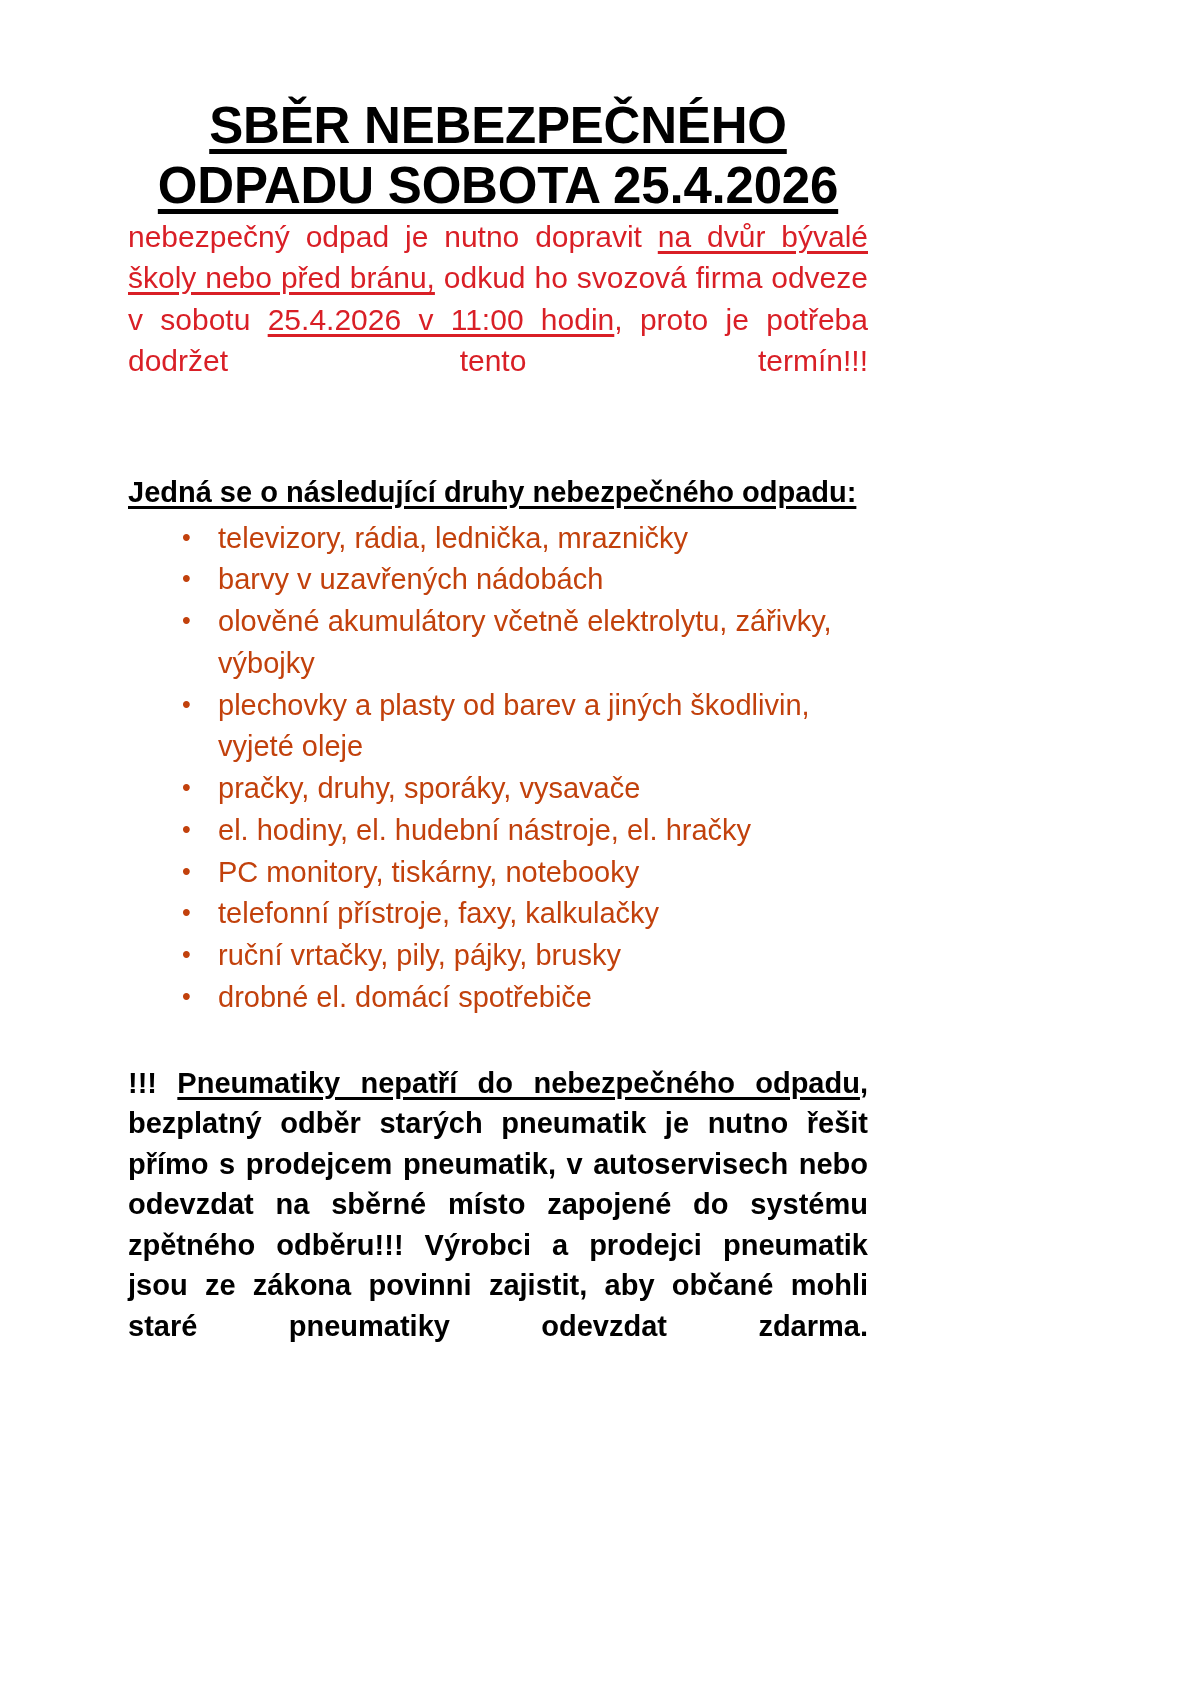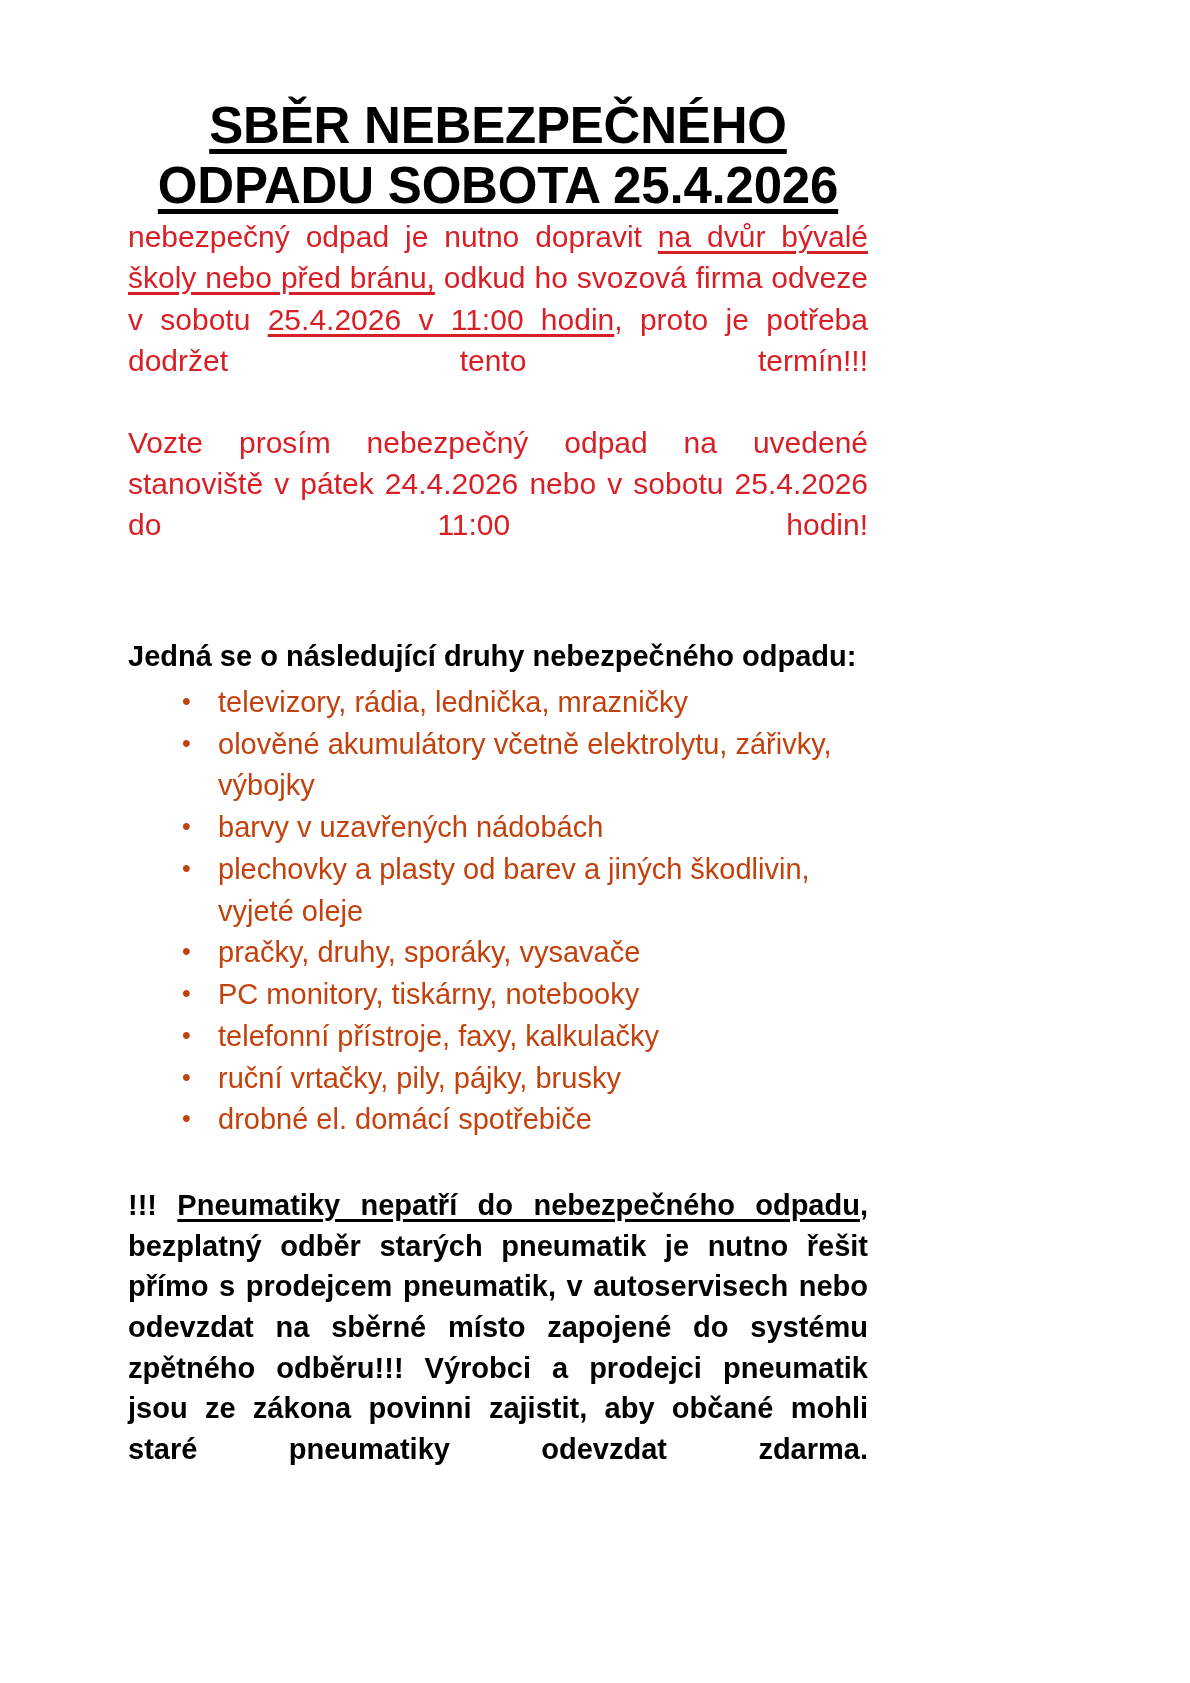--- a/index.html
+++ b/index.html
@@ -64,20 +64,21 @@
 
   
   .section-heading {
     font-weight: bold;
     font-size: 29px;
     line-height: 1.3;
     color: #000000;
     margin: 52px 0 0 0;
   }
   .section-heading span {
+    text-decoration: underline;
     text-decoration-thickness: 2.5px;
     text-underline-offset: 4px;
   }
 
   
   ul.waste-list {
     list-style: none;
     margin: 6px 0 0 0;
     padding: 0 0 0 48px;
   }
@@ -125,30 +126,30 @@
 <div class="page">
 
   <h1 class="doc-title">
     <span class="tline"><span>SBĚR NEBEZPEČNÉHO</span></span>
     <span class="tline"><span>ODPADU SOBOTA 25.4.2026</span></span>
   </h1>
 
 
   <p class="red-para"><span>nebezpečný odpad je nutno dopravit </span><span class="u">na dvůr bývalé školy nebo před bránu,</span><span> odkud ho svozová firma odveze v sobotu </span><span class="u">25.4.2026 v 11:00 hodin</span><span>, proto je potřeba dodržet tento termín!!!</span></p>
 
-  <p class="red-para">Vozte prosím nebezpečný odpad na uvedené stanoviště v pátek 24.4.2026 nebo v sobotu 25.4.2026 do 11:00 hodin!</p>
 
   <p class="section-heading"><span>Jedná se o následující druhy nebezpečného odpadu:</span></p>
 
   <ul class="waste-list">
     <li>televizory, rádia, lednička, mrazničky</li>
+    <li>barvy v uzavřených nádobách</li>
     <li>olověné akumulátory včetně elektrolytu, zářivky, výbojky</li>
-    <li>barvy v uzavřených nádobách</li>
     <li>plechovky a plasty od barev a jiných škodlivin, vyjeté oleje</li>
     <li>pračky, druhy, sporáky, vysavače</li>
+    <li>el. hodiny, el. hudební nástroje, el. hračky</li>
     <li>PC monitory, tiskárny, notebooky</li>
     <li>telefonní přístroje, faxy, kalkulačky</li>
     <li>ruční vrtačky, pily, pájky, brusky</li>
     <li>drobné el. domácí spotřebiče</li>
   </ul>
 
   <p class="final-para"><span>!!! </span><span class="u">Pneumatiky nepatří do nebezpečného odpadu</span><span>, bezplatný odběr starých pneumatik je nutno řešit přímo s prodejcem pneumatik, v autoservisech nebo odevzdat na sběrné místo zapojené do systému zpětného odběru!!! Výrobci a prodejci pneumatik jsou ze zákona povinni zajistit, aby občané mohli staré pneumatiky odevzdat zdarma.</span></p>
 
 </div>
 

